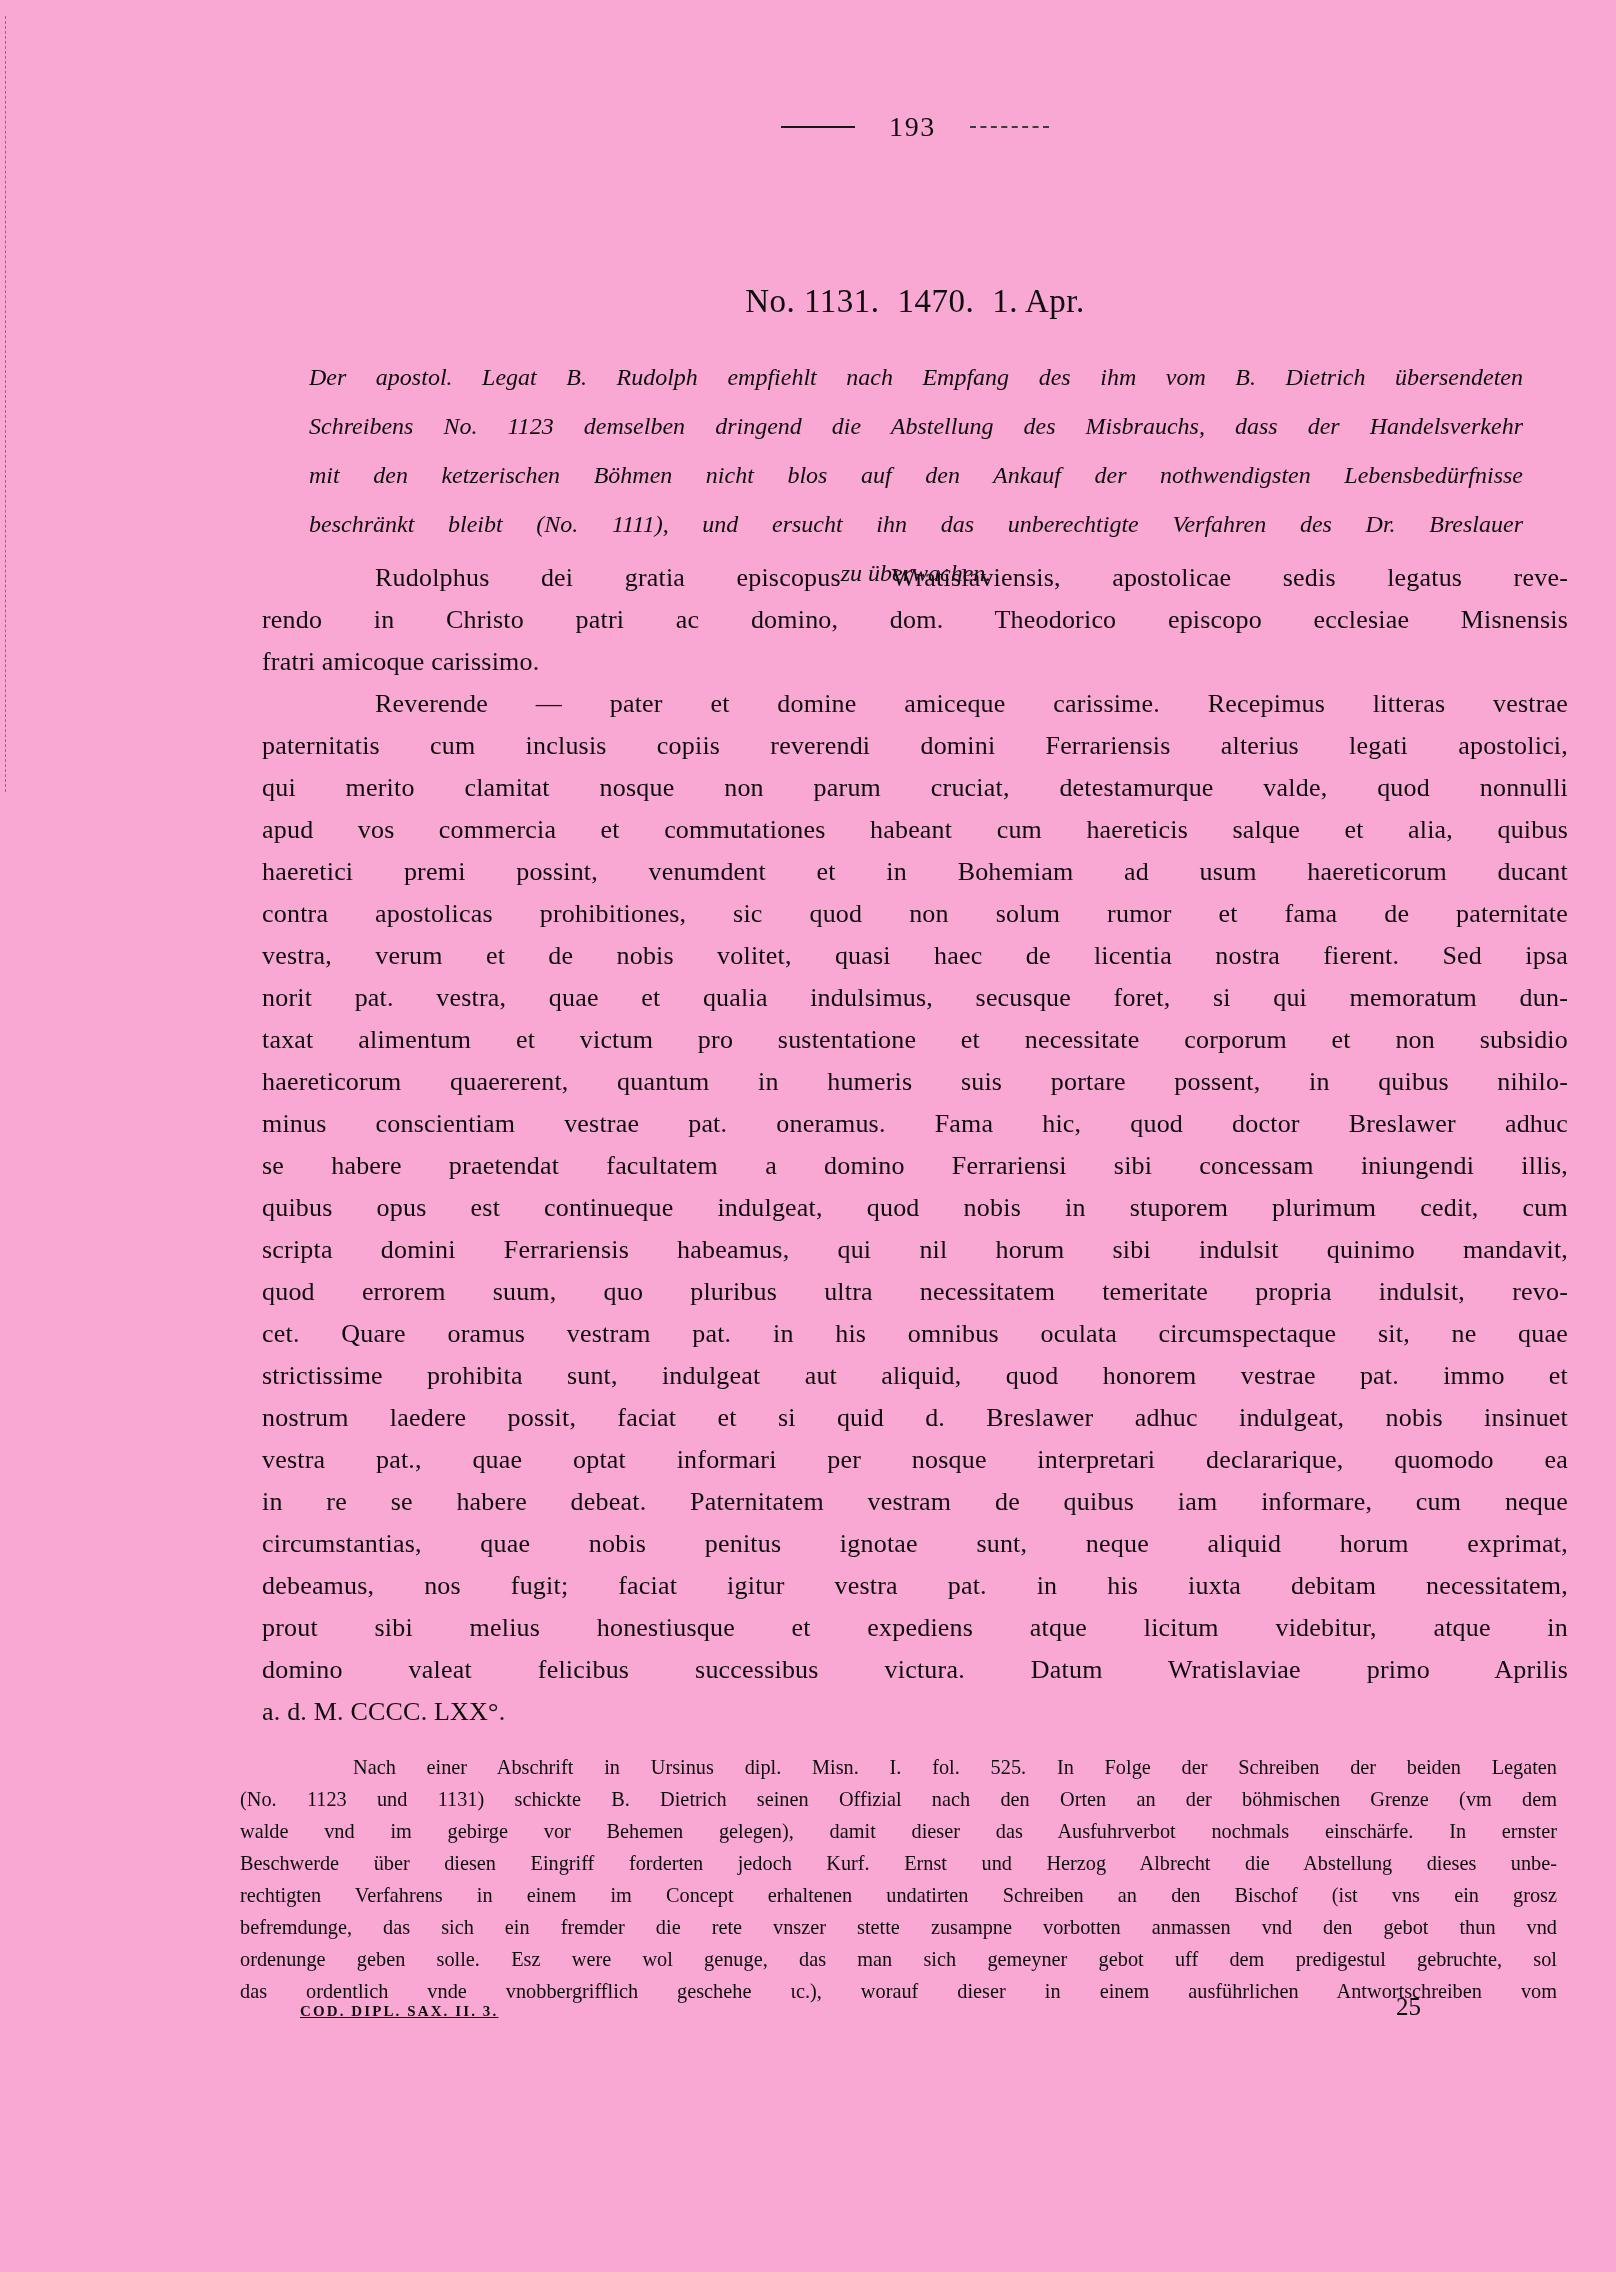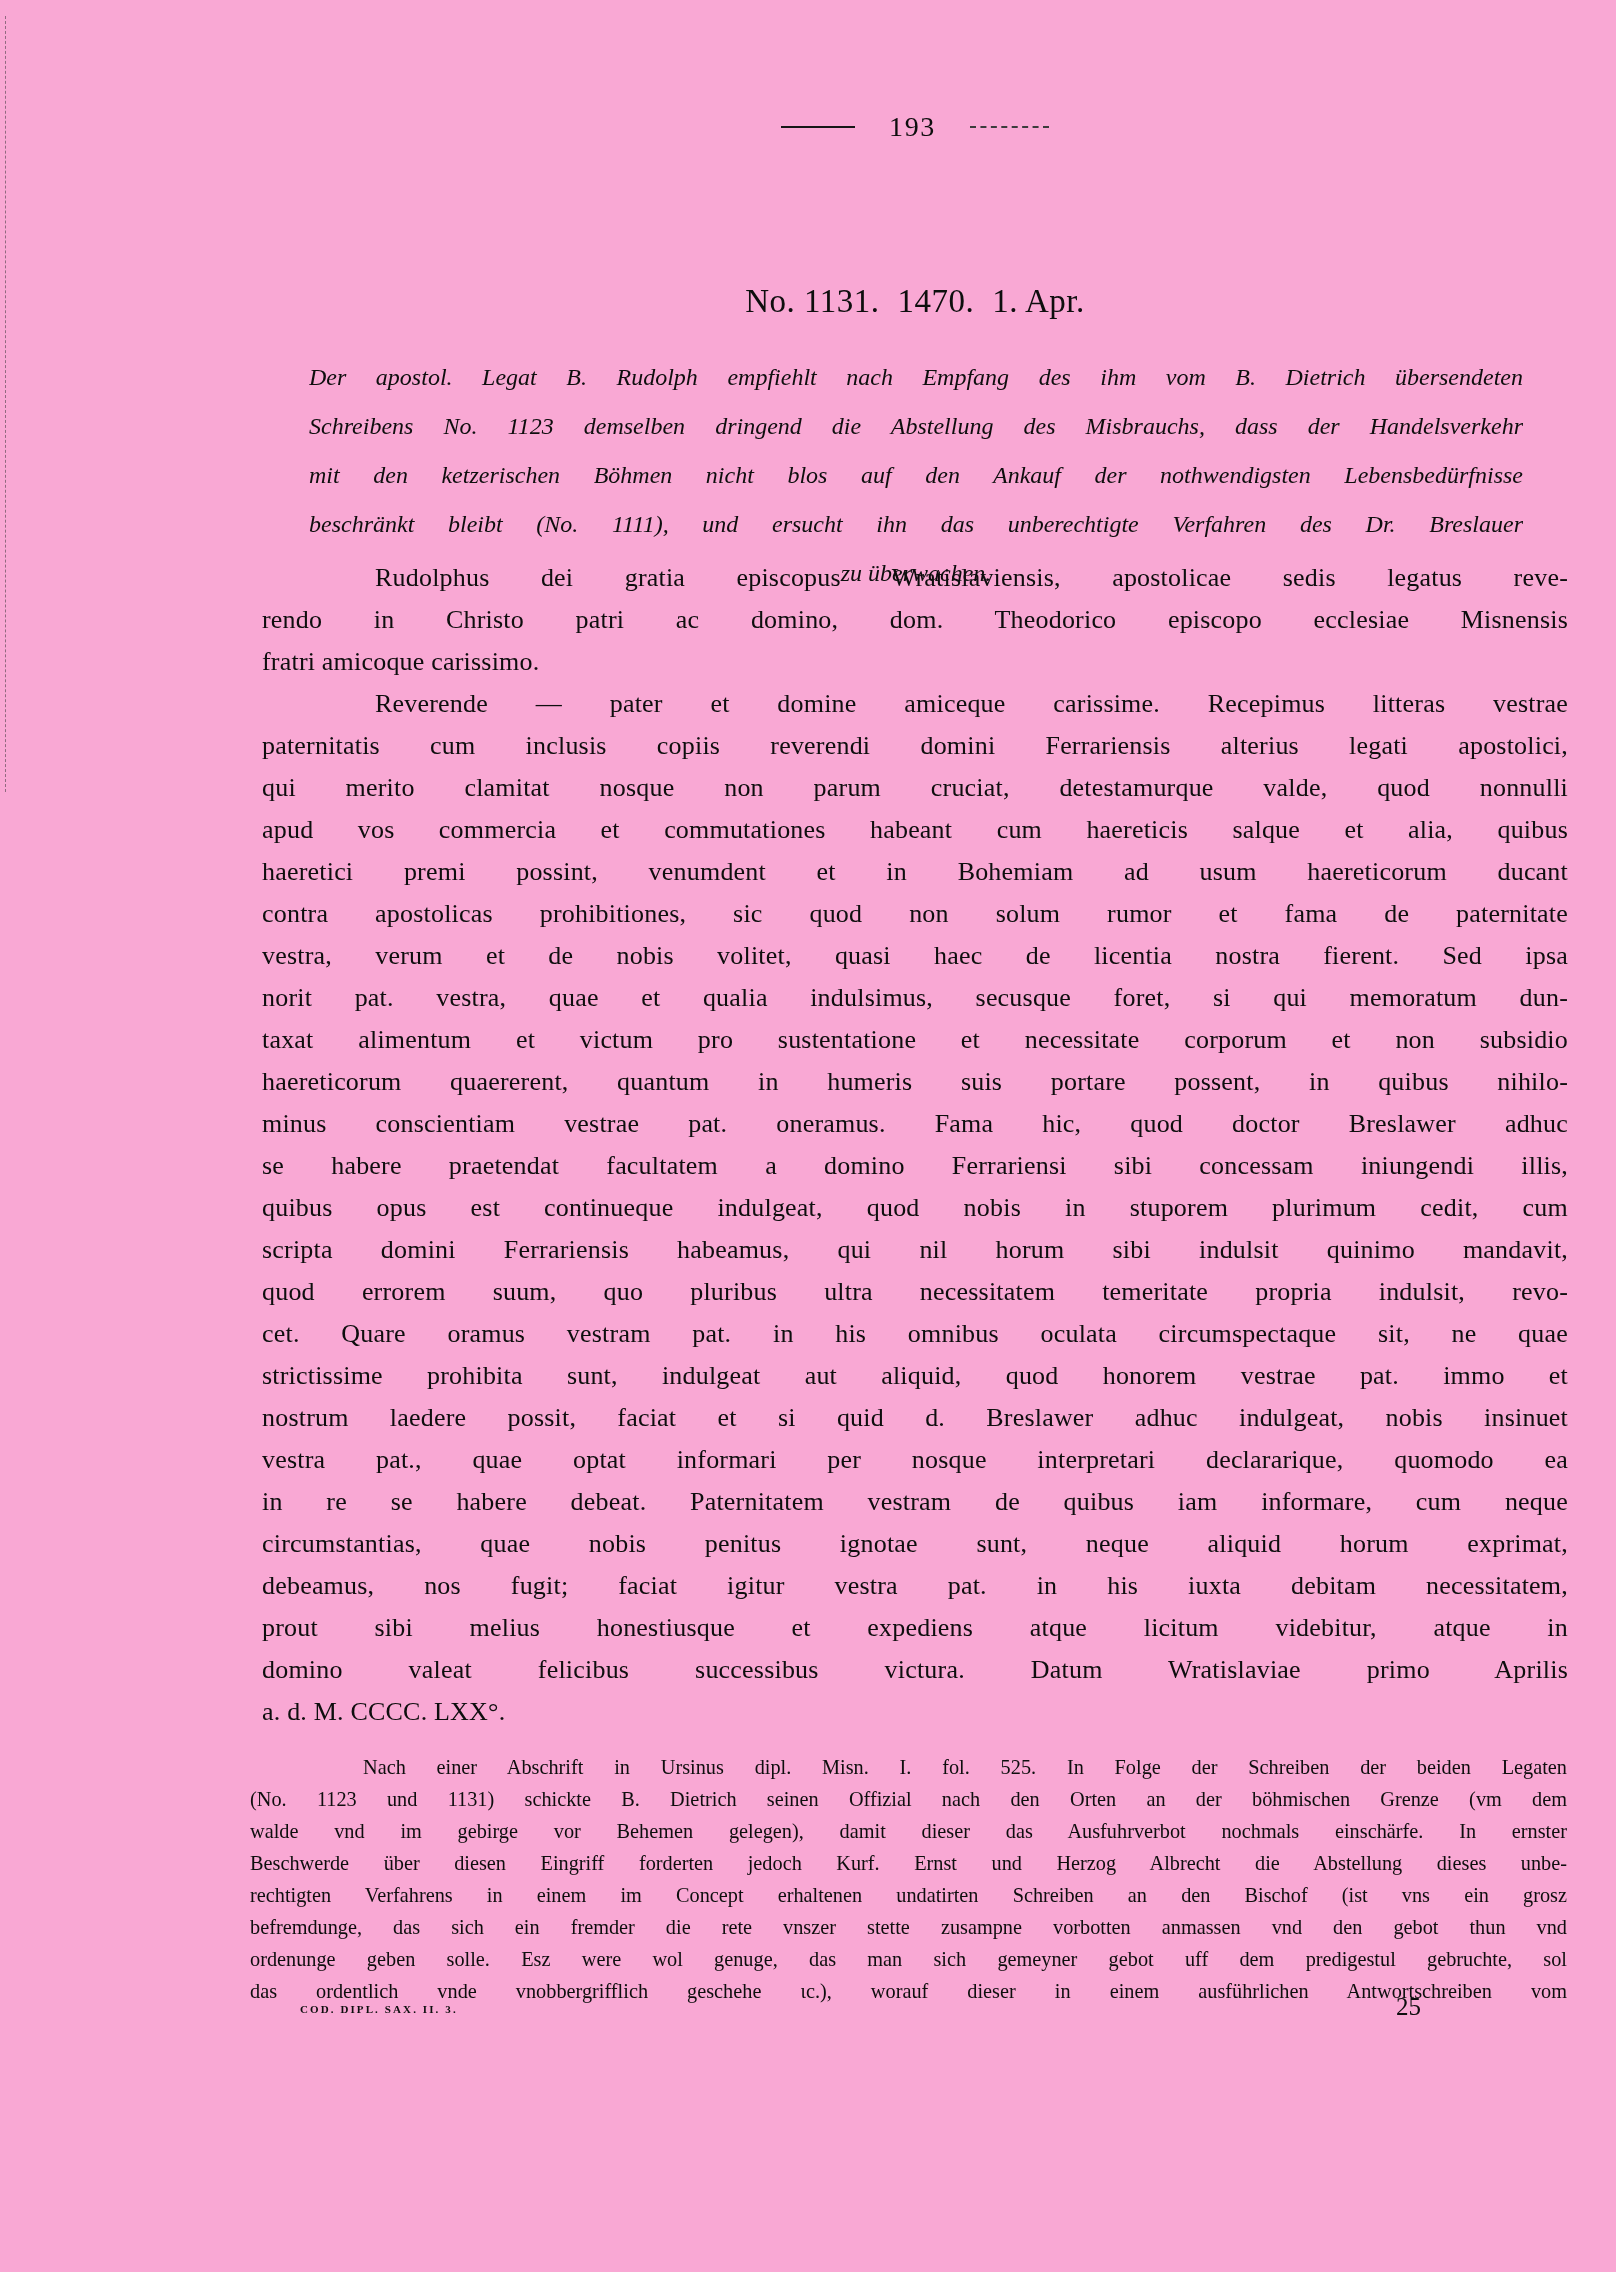--- a/index.html
+++ b/index.html
@@ -92,21 +92,21 @@
     margin: 0;
     height: 42px;
     line-height: 42px;
     overflow: hidden;
     letter-spacing: 0.2px;
   }
   
   .footnote {
     position: absolute;
     top: 1751px;
-    left: 250px;
+    left: 240px;
     width: 1317px;
     font-size: 20.3px;
   }
   .f-line {
     margin: 0;
     height: 32px;
     line-height: 32px;
     overflow: hidden;
   }
   
@@ -121,24 +121,25 @@
     height: 0;
     vertical-align: top;
   }
   .center { text-align: center; }
   .indent { text-indent: 113px; }
   
   .footer-sig {
     position: absolute;
     left: 300px;
     top: 2003px;
-    font-size: 11px;
+    font-size: 15px;
     font-weight: 600;
     letter-spacing: 2.1px;
     white-space: nowrap;
+    text-decoration: underline;
   }
   .sheet-num {
     position: absolute;
     left: 1396px;
     top: 1993px;
     font-size: 25px;
   }
 </style>
 </head>
 <body>

